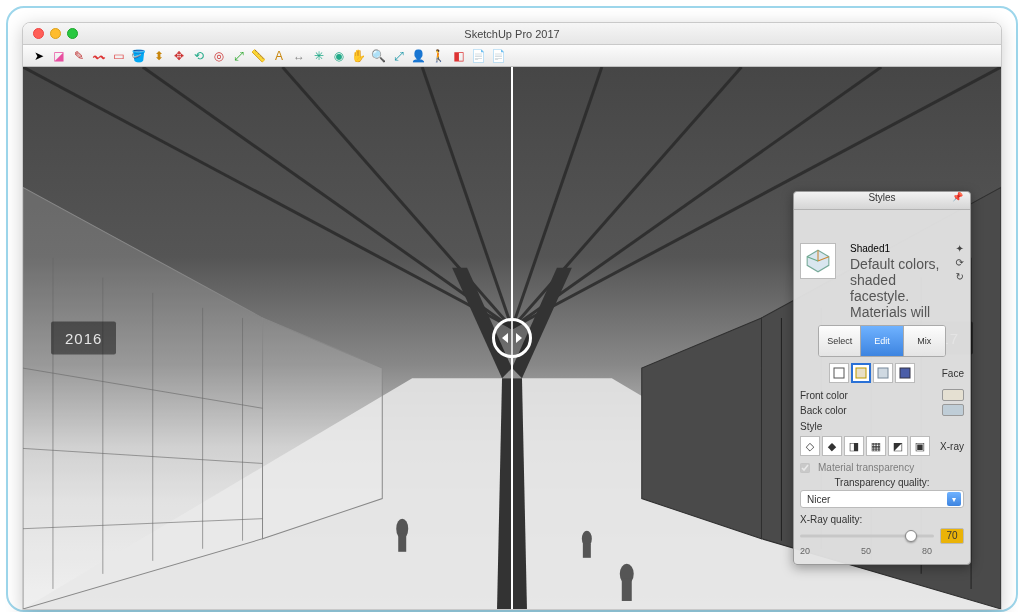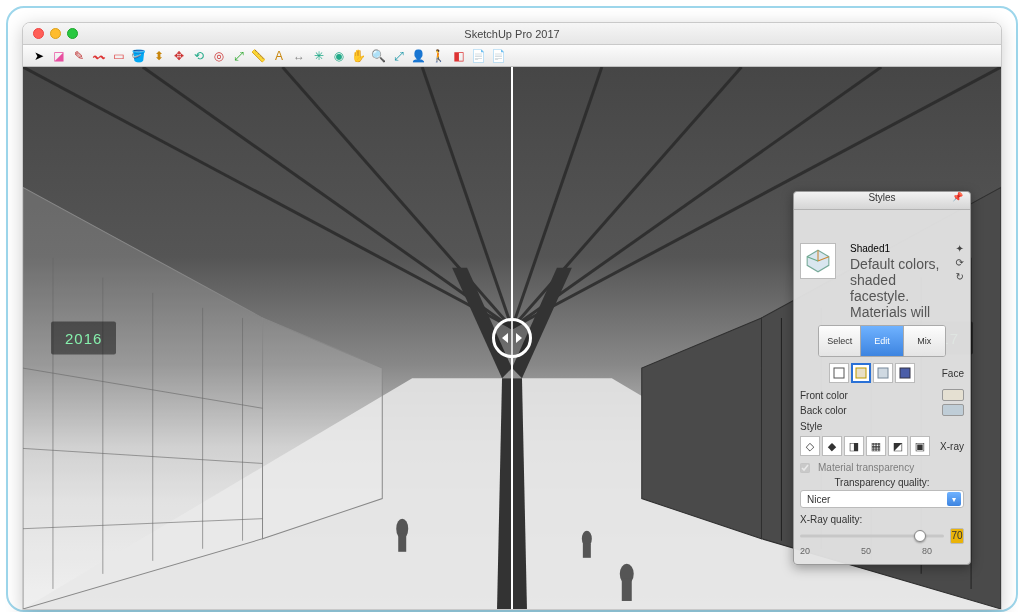--- a/index.html
+++ b/index.html
@@ -26,21 +26,21 @@
 .bg .sky { position: absolute; inset: 0; background:
   linear-gradient(to bottom, #464646 0%, #555 35%, #888 55%, #c9c9c9 70%, #ddd 80%, #eee 100%); }
 .bg svg { position: absolute; inset: 0; width: 100%; height: 100%; }
 
 .divider-line { position: absolute; top: 0; bottom: 0; left: 50%; width: 2px; background: #fff; transform: translateX(-1px); }
 .divider-handle { position: absolute; top: 50%; left: 50%; width: 40px; height: 40px; border: 3px solid #fff; border-radius: 50%; transform: translate(-50%,-50%); display: flex; align-items: center; justify-content: center; color: #fff; background: rgba(0,0,0,.15); cursor: ew-resize; }
 .divider-handle::before, .divider-handle::after { content: ""; width: 0; height: 0; border-top: 5px solid transparent; border-bottom: 5px solid transparent; }
 .divider-handle::before { border-right: 6px solid #fff; margin-right: 4px; }
 .divider-handle::after { border-left: 6px solid #fff; margin-left: 4px; }
 
-.year-badge { position: absolute; top: 50%; transform: translateY(-50%); background: rgba(0,0,0,.45); color: #86efac; font-size: 15px; letter-spacing: 1px; padding: 8px 14px; border-radius: 2px; }
+.year-badge { position: absolute; top: 50%; transform: translateY(-50%); background: rgba(0,0,0,.45); color: #e5e5e5; font-size: 15px; letter-spacing: 1px; padding: 8px 14px; border-radius: 2px; }
 .year-badge.left { left: 28px; }
 .year-badge.right { right: 28px; }
 
 
 .panel { position: absolute; top: 124px; right: 30px; width: 178px; background: rgba(228,228,228,.95); border: 1px solid #9a9a9a; border-radius: 4px; box-shadow: 0 3px 12px rgba(0,0,0,.35); font-size: 10px; color: #333; }
 .panel-title { height: 18px; background: linear-gradient(#f2f2f2,#d5d5d5); border-bottom: 1px solid #b3b3b3; display: flex; align-items: flex-start; justify-content: center; font-size: 10px; color: #333; border-radius: 4px 4px 0 0; position: relative; }
 .panel-title .pin { position: absolute; right: 6px; font-size: 9px; color: #555; }
 .panel-body { padding: 5px 6px 8px 6px; }
 .style-head { display: flex; gap: 14px; margin-bottom: 5px; margin-top: 28px; }
 .style-thumb { width: 36px; height: 36px; background: #fff; border: 1px solid #bbb; display: flex; align-items: center; justify-content: center; }
@@ -73,21 +73,21 @@
 .chk-row input { accent-color: #888; width: 10px; height: 10px; }
 
 .select { width: 100%; height: 18px; background: #fff; border: 1px solid #bbb; border-radius: 3px; display: flex; align-items: center; padding: 0 6px; font-size: 10px; position: relative; margin: 2px 0 6px 0; cursor: pointer; }
 .select .arrow { position: absolute; right: 2px; top: 1px; bottom: 1px; width: 14px; background: linear-gradient(#6fb2ff,#3d84e0); border-radius: 2px; display:flex; align-items:center; justify-content:center; color:#fff; font-size:8px; }
 
 .opacity-label { font-size: 10px; margin-bottom: 3px; display: block; }
 .slider-row { display: flex; align-items: center; gap: 6px; }
 .slider { flex: 1; position: relative; height: 14px; }
 .slider-track { position: absolute; top: 50%; left: 0; right: 0; height: 3px; background: #c7c7c7; border-radius: 2px; transform: translateY(-50%); }
 .slider-thumb { position: absolute; top: 50%; width: 12px; height: 12px; background: #fff; border: 1px solid #888; border-radius: 50%; transform: translate(-50%,-50%); box-shadow: 0 1px 2px rgba(0,0,0,.3); cursor: pointer; }
-.opacity-val { width: 14px; height: 16px; background: #eab308; border: 1px solid #bbb; text-align: center; line-height: 14px; font-size: 10px; border-radius: 2px; }
+.opacity-val { width: 24px; height: 16px; background: #eab308; border: 1px solid #bbb; text-align: center; line-height: 14px; font-size: 10px; border-radius: 2px; }
 .ticks { display: flex; justify-content: space-between; font-size: 9px; color: #666; margin-top: 2px; padding-right: 32px; }
 </style>
 </head>
 <body>
 
 <div class="outer-frame">
   <div class="mac-window">
 
     <div class="titlebar">
       <div class="traffic">

